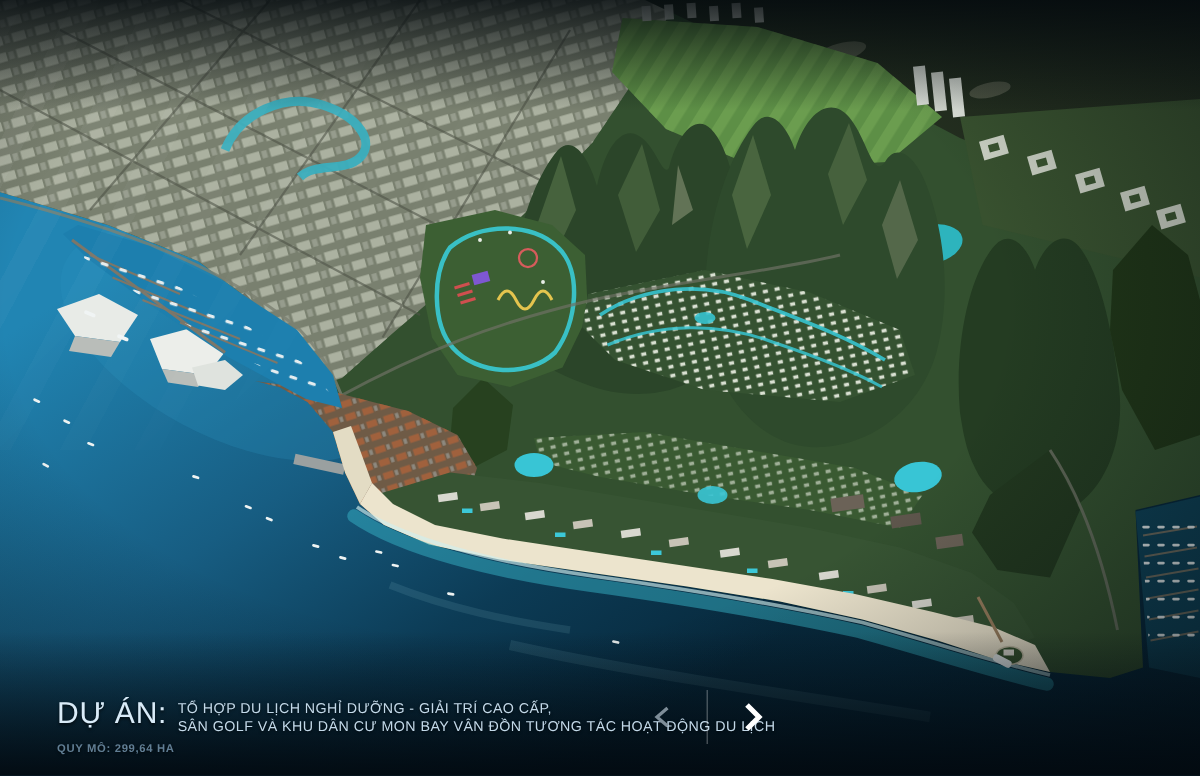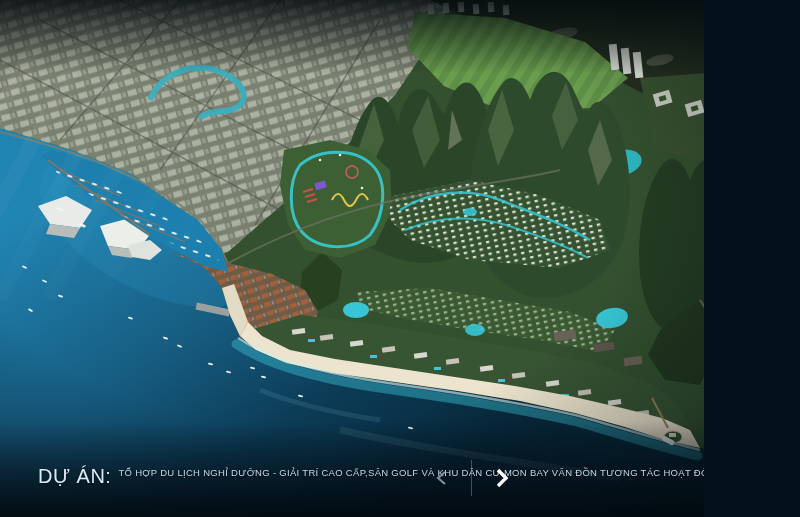--- a/index.html
+++ b/index.html
@@ -1,36 +1,36 @@
 <!DOCTYPE html>
 <html><head>
 <meta charset="utf-8">
 <style>
   html,body{margin:0;padding:0;background:#04111a;}
-  .stage{position:relative;width:704px;height:517px;overflow:hidden;background:#07161f;
+  .stage{position:relative;width:800px;height:517px;overflow:hidden;background:#07161f;
          font-family:"Liberation Sans",sans-serif;}
   .scene{position:absolute;left:0;top:0;display:block;}
 
   
   .v-top{position:absolute;left:0;top:0;width:800px;height:74px;pointer-events:none;
          background:linear-gradient(180deg,rgba(4,10,14,.85),rgba(4,10,14,0));}
   .v-bottom{position:absolute;left:0;bottom:0;width:800px;height:96px;pointer-events:none;
          background:linear-gradient(0deg,rgba(2,9,15,.92),rgba(2,9,15,0));}
   .v-radial{position:absolute;inset:0;pointer-events:none;
          background:radial-gradient(ellipse 640px 420px at 42% 40%,rgba(0,0,0,0) 52%,rgba(4,9,13,.55) 100%);}
   .streaks{position:absolute;left:0;top:0;width:460px;height:300px;pointer-events:none;opacity:.9;
          background:repeating-linear-gradient(118deg,rgba(255,255,255,.06) 0 15px,rgba(255,255,255,0) 15px 44px);
          -webkit-mask-image:linear-gradient(135deg,#000 0%,transparent 62%);
          mask-image:linear-gradient(135deg,#000 0%,transparent 62%);}
 
   
   .caption{position:absolute;left:38px;top:464px;color:#cfe3f2;text-shadow:0 1px 2px rgba(0,0,0,.6);}
   .caption-row{display:flex;align-items:flex-start;gap:7px;}
   .caption-label{font-size:20px;line-height:24px;letter-spacing:.5px;color:#d9ebf8;font-weight:400;white-space:nowrap;}
-  .caption-title{display:flex;padding-top:3px;font-size:9.5px;line-height:11.5px;
+  .caption-title{display:flex;flex-direction:column;padding-top:3px;font-size:9.5px;line-height:11.5px;
                  letter-spacing:.3px;color:#c3d9e9;white-space:nowrap;}
   .caption-meta{font-size:7.5px;font-weight:bold;letter-spacing:.45px;color:#617e94;white-space:nowrap;}
   .caption-meta.loc{margin-top:2px;}
   .caption-meta.area{margin-top:4px;}
 
   
   .carousel-nav{position:absolute;left:422px;top:458px;display:flex;align-items:center;}
   .nav-btn{background:none;border:none;padding:0;margin:0;cursor:pointer;width:40px;height:40px;
            display:flex;align-items:center;justify-content:center;}
   .nav-divider{width:1px;height:36px;background:rgba(255,255,255,.26);margin:0 10px 0 9px;}
@@ -306,20 +306,21 @@
   <div class="v-bottom"></div>
 
   <div class="caption">
     <div class="caption-row">
       <span class="caption-label">DỰ ÁN:</span>
       <span class="caption-title">
         <span>TỔ HỢP DU LỊCH NGHỈ DƯỠNG - GIẢI TRÍ CAO CẤP,</span>
         <span>SÂN GOLF VÀ KHU DÂN CƯ MON BAY VÂN ĐỒN TƯƠNG TÁC HOẠT ĐỘNG DU LỊCH</span>
       </span>
     </div>
+    <div class="caption-meta area">QUY MÔ: 299,64 HA</div>
   </div>
 
   <div class="carousel-nav">
     <button class="nav-btn prev" type="button">
       <svg width="16" height="18" viewBox="0 0 16 18">
         <polyline points="11,3 4,9 11,15" fill="none" stroke="#7e8d98" stroke-width="2.2"></polyline>
       </svg>
     </button>
     <span class="nav-divider"></span>
     <button class="nav-btn next" type="button">

